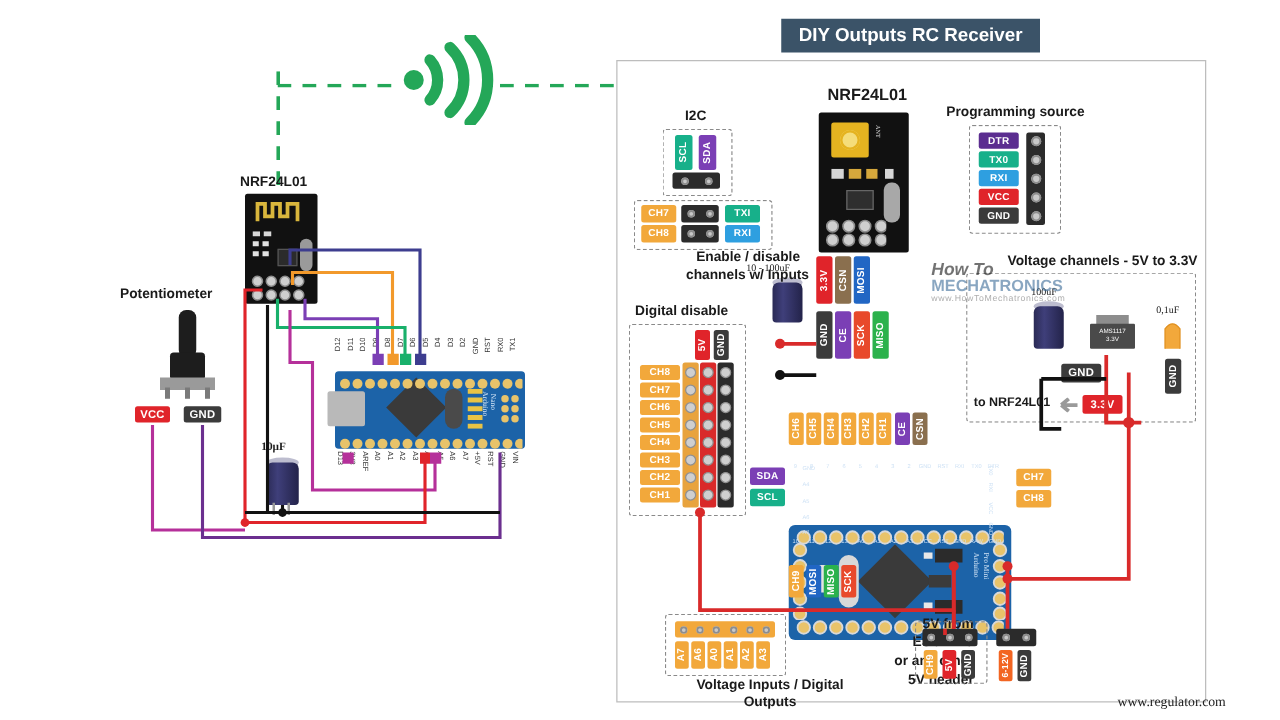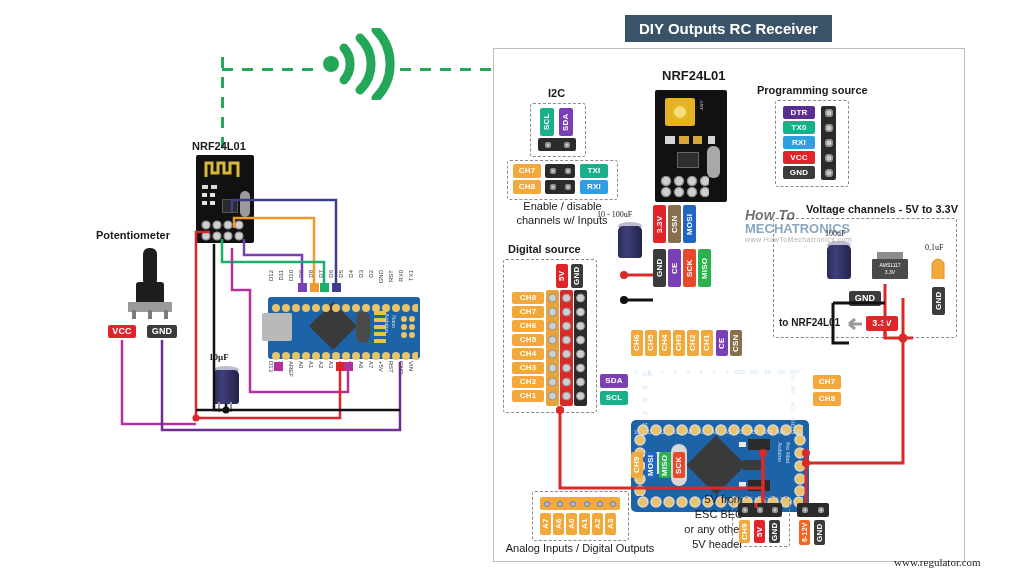--- a/index.html
+++ b/index.html
@@ -30,21 +30,21 @@
   
   .pcb{background:#1c63a8;border-radius:3px;position:relative;}
   .blk{background:#111;border-radius:2px;}
   
   .ecap{background:linear-gradient(90deg,#2a2a55 0%,#3f3f7a 35%,#23234a 100%);
         border-radius:5px 5px 3px 3px;}
   .ecaptop{background:#bdbdcf;border-radius:50%;}
   .panel{border:1px solid #bdbdbd;background:#fff;}
   .ttl{font-size:11px;font-weight:bold;}
   .sm{font-size:9px;font-family:Liberation Serif, serif;}
-  .note{font-size:11px;font-weight:normal;line-height:1.25;text-align:center;}
+  .note{font-size:11px;font-weight:bold;line-height:1.25;text-align:center;margin-left:36px;}
 </style>
 </head>
 <body>
 
 <div class="abs hdr" style="left:625px;top:15px;">DIY Outputs RC Receiver</div>
 
 <div class="abs" style="left:322px;top:28px;width:75px;height:72px;">
   <svg width="75" height="72" viewBox="0 0 75 72">
     <circle cx="9" cy="36" r="8" fill="#24a758"></circle>
     <path d="M22 20 A24 24 0 0 1 22 52" stroke="#24a758" stroke-width="9" fill="none" stroke-linecap="round"></path>
@@ -346,21 +346,21 @@
 </div>
 <div class="abs sock" style="left:545px;top:180px;width:30px;height:14px;">
   <div class="hole sm"></div>
   <div class="hole sm"></div>
 </div>
 <div class="abs chip c-grn" style="left:580px;top:164px;width:28px;height:14px;">TXI</div>
 <div class="abs chip c-blu" style="left:580px;top:180px;width:28px;height:14px;">RXI</div>
 <div class="abs note" style="left:505px;top:200px;width:115px;">Enable / disable</div>
 <div class="abs note" style="left:497px;top:214px;width:130px;">channels w/ Inputs</div>
 
-<div class="abs ttl" style="left:508px;top:243px;">Digital source</div>
+<div class="abs ttl" style="left:508px;top:243px;">Digital disable</div>
 <div class="abs dash" style="left:503px;top:259px;width:92px;height:152px;"></div>
 <div class="abs chip c-red v" style="left:556px;top:264px;width:12px;height:24px;">5V</div>
 <div class="abs chip c-dark v" style="left:571px;top:264px;width:12px;height:24px;">GND</div>
 
 <div class="abs" style="left:512px;top:292px;width:34px;height:112px;">
   <div class="chip c-org" style="width:32px;height:12px;margin-bottom:2px;">CH8</div>
   <div class="chip c-org" style="width:32px;height:12px;margin-bottom:2px;">CH7</div>
   <div class="chip c-org" style="width:32px;height:12px;margin-bottom:2px;">CH6</div>
   <div class="chip c-org" style="width:32px;height:12px;margin-bottom:2px;">CH5</div>
   <div class="chip c-org" style="width:32px;height:12px;margin-bottom:2px;">CH4</div>
@@ -596,21 +596,21 @@
   <div class="hole sm"></div>
   <div class="hole sm"></div>
   <div class="hole sm"></div>
 </div>
 <div class="abs chip c-org v" style="left:540px;top:513px;width:11px;height:22px;">A7</div>
 <div class="abs chip c-org v" style="left:553px;top:513px;width:11px;height:22px;">A6</div>
 <div class="abs chip c-org v" style="left:566px;top:513px;width:11px;height:22px;">A0</div>
 <div class="abs chip c-org v" style="left:579px;top:513px;width:11px;height:22px;">A1</div>
 <div class="abs chip c-org v" style="left:592px;top:513px;width:11px;height:22px;">A2</div>
 <div class="abs chip c-org v" style="left:605px;top:513px;width:11px;height:22px;">A3</div>
-<div class="abs note" style="left:505px;top:542px;width:150px;">Analog Inputs / Digital Outputs</div>
+<div class="abs note" style="left:505px;top:542px;width:150px;">Voltage Inputs / Digital Outputs</div>
 
 <div class="abs note" style="left:663px;top:492px;width:80px;text-align:right;line-height:1.35;">
   <span>5V from</span><br>
   <span>ESC BEC</span><br>
   <span>or any other</span><br>
   <span>5V header</span>
 </div>
 <div class="abs dash" style="left:732px;top:497px;width:56px;height:48px;"></div>
 <div class="abs sock" style="left:738px;top:503px;width:44px;height:14px;">
   <div class="hole sm"></div>

